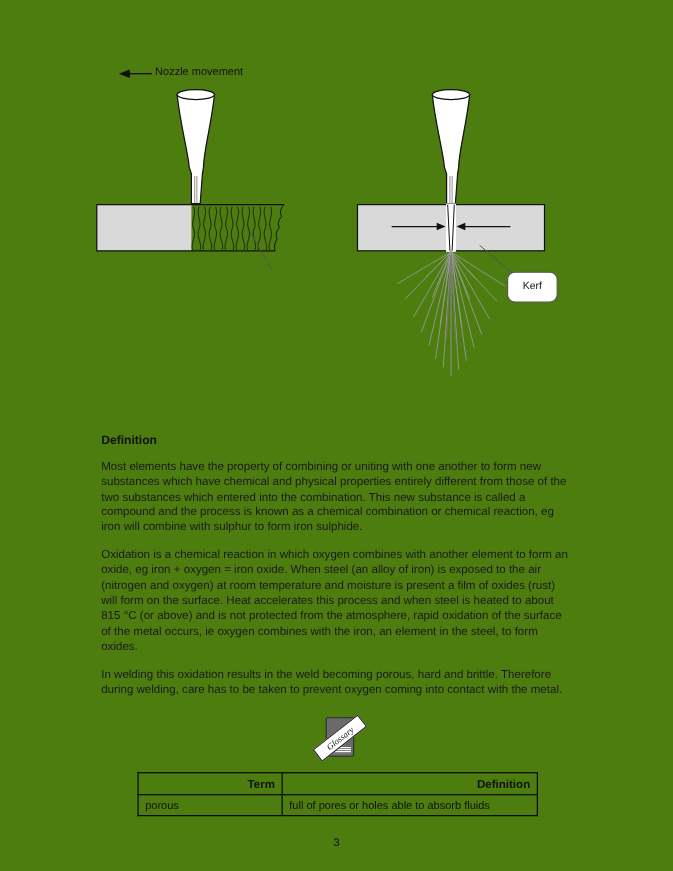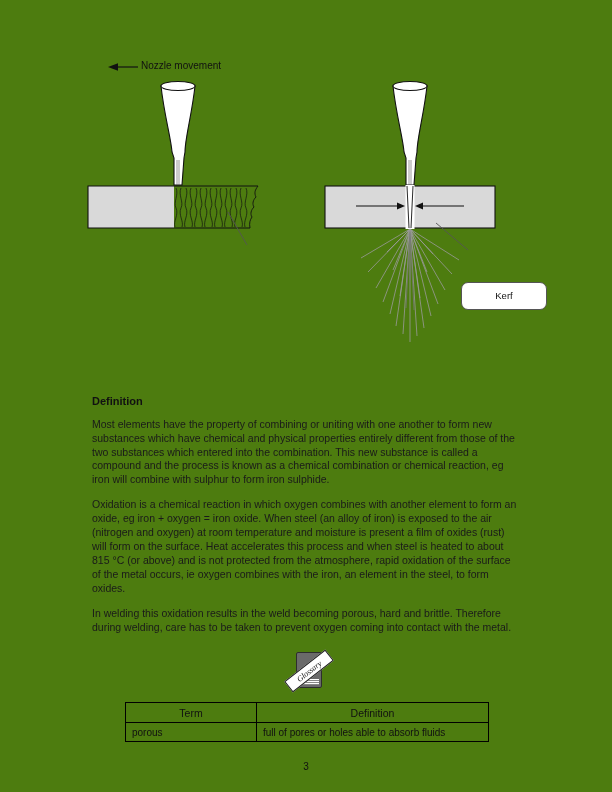--- a/index.html
+++ b/index.html
@@ -10,21 +10,21 @@
   }
   svg{position:absolute;left:0;top:0;}
   .fig-label{
     position:absolute;font-size:10px;color:#111;white-space:nowrap;
   }
   .callout{
     position:absolute;border:1px solid #555;border-radius:7px;background:#fff;
     font-size:9.5px;text-align:center;line-height:1.25;padding:4px 5px;color:#111;
   }
   .callout.fine{left:231px;top:242px;width:56px;}
-  .callout.kerf{left:461px;top:247px;width:38px;padding:7px 23px;margin-top:35px;}
+  .callout.kerf{left:461px;top:247px;width:38px;padding:7px 3px;}
   .caption{
     position:absolute;left:0;top:364px;width:612px;text-align:center;
     font-size:10.5px;font-weight:bold;color:#111;
   }
   .content{
     position:absolute;left:92px;top:394px;width:430px;
     font-size:10.5px;line-height:1.33;
   }
   .content h3{font-size:11px;margin:0 0 9px 0;color:#111;}
   .content p{margin:0 0 11px 0;}
@@ -44,21 +44,21 @@
     display:flex;align-items:center;justify-content:center;
     font-family:"Liberation Serif", serif;font-style:italic;font-size:8px;color:#111;
   }
   .glossary-table{
     position:absolute;left:125px;top:702px;width:364px;
     border-collapse:collapse;table-layout:fixed;
   }
   .glossary-table th,.glossary-table td{
     border:1px solid #000;font-size:10.5px;padding:2px 6px;color:#111;
   }
-  .glossary-table th{font-weight:normal;text-align:center;height:15px;}
+  .glossary-table th{font-weight:bold;text-align:right;height:15px;}
   .glossary-table td{font-size:10px;text-align:left;height:14px;}
   .col-term{width:118px;}
   .page-number{
     position:absolute;left:0;top:761px;width:612px;text-align:center;
     font-size:10px;color:#111;
   }
 </style>
 </head>
 <body>
 

